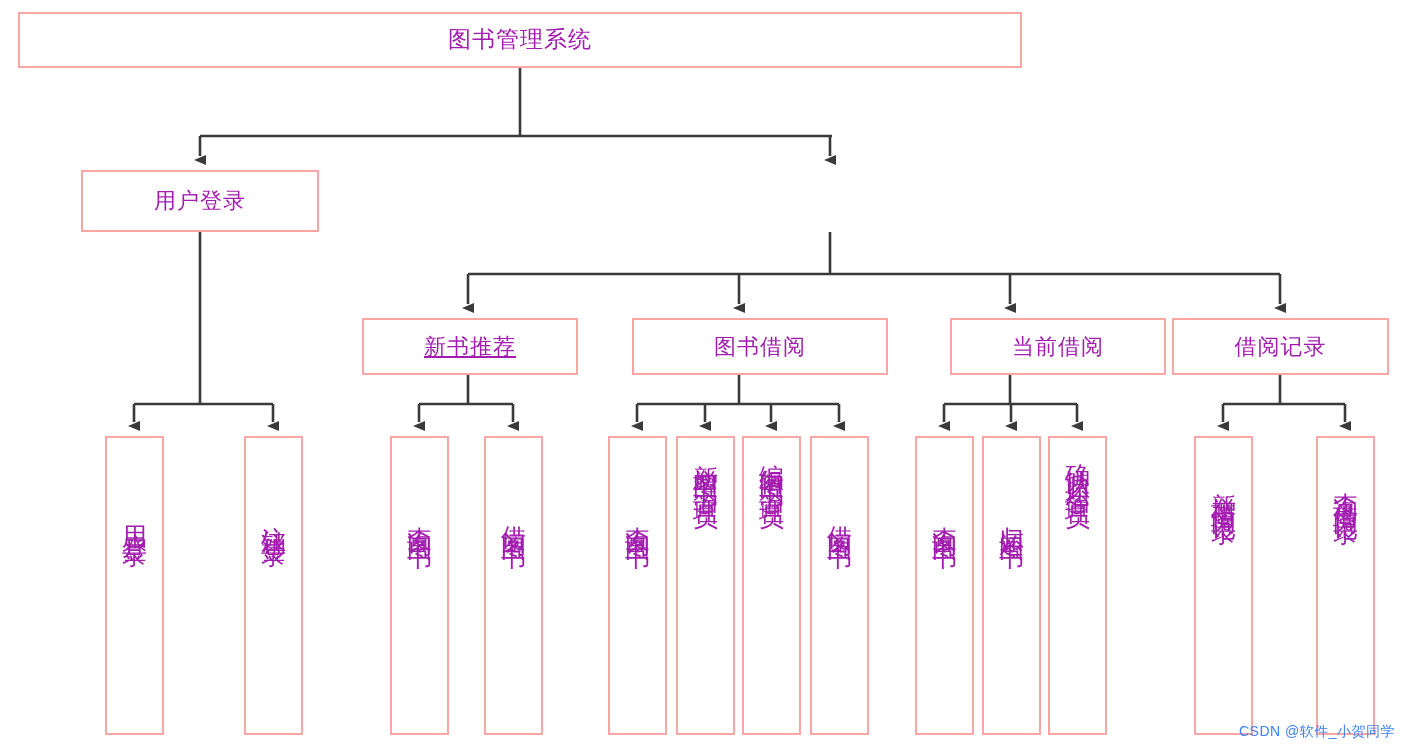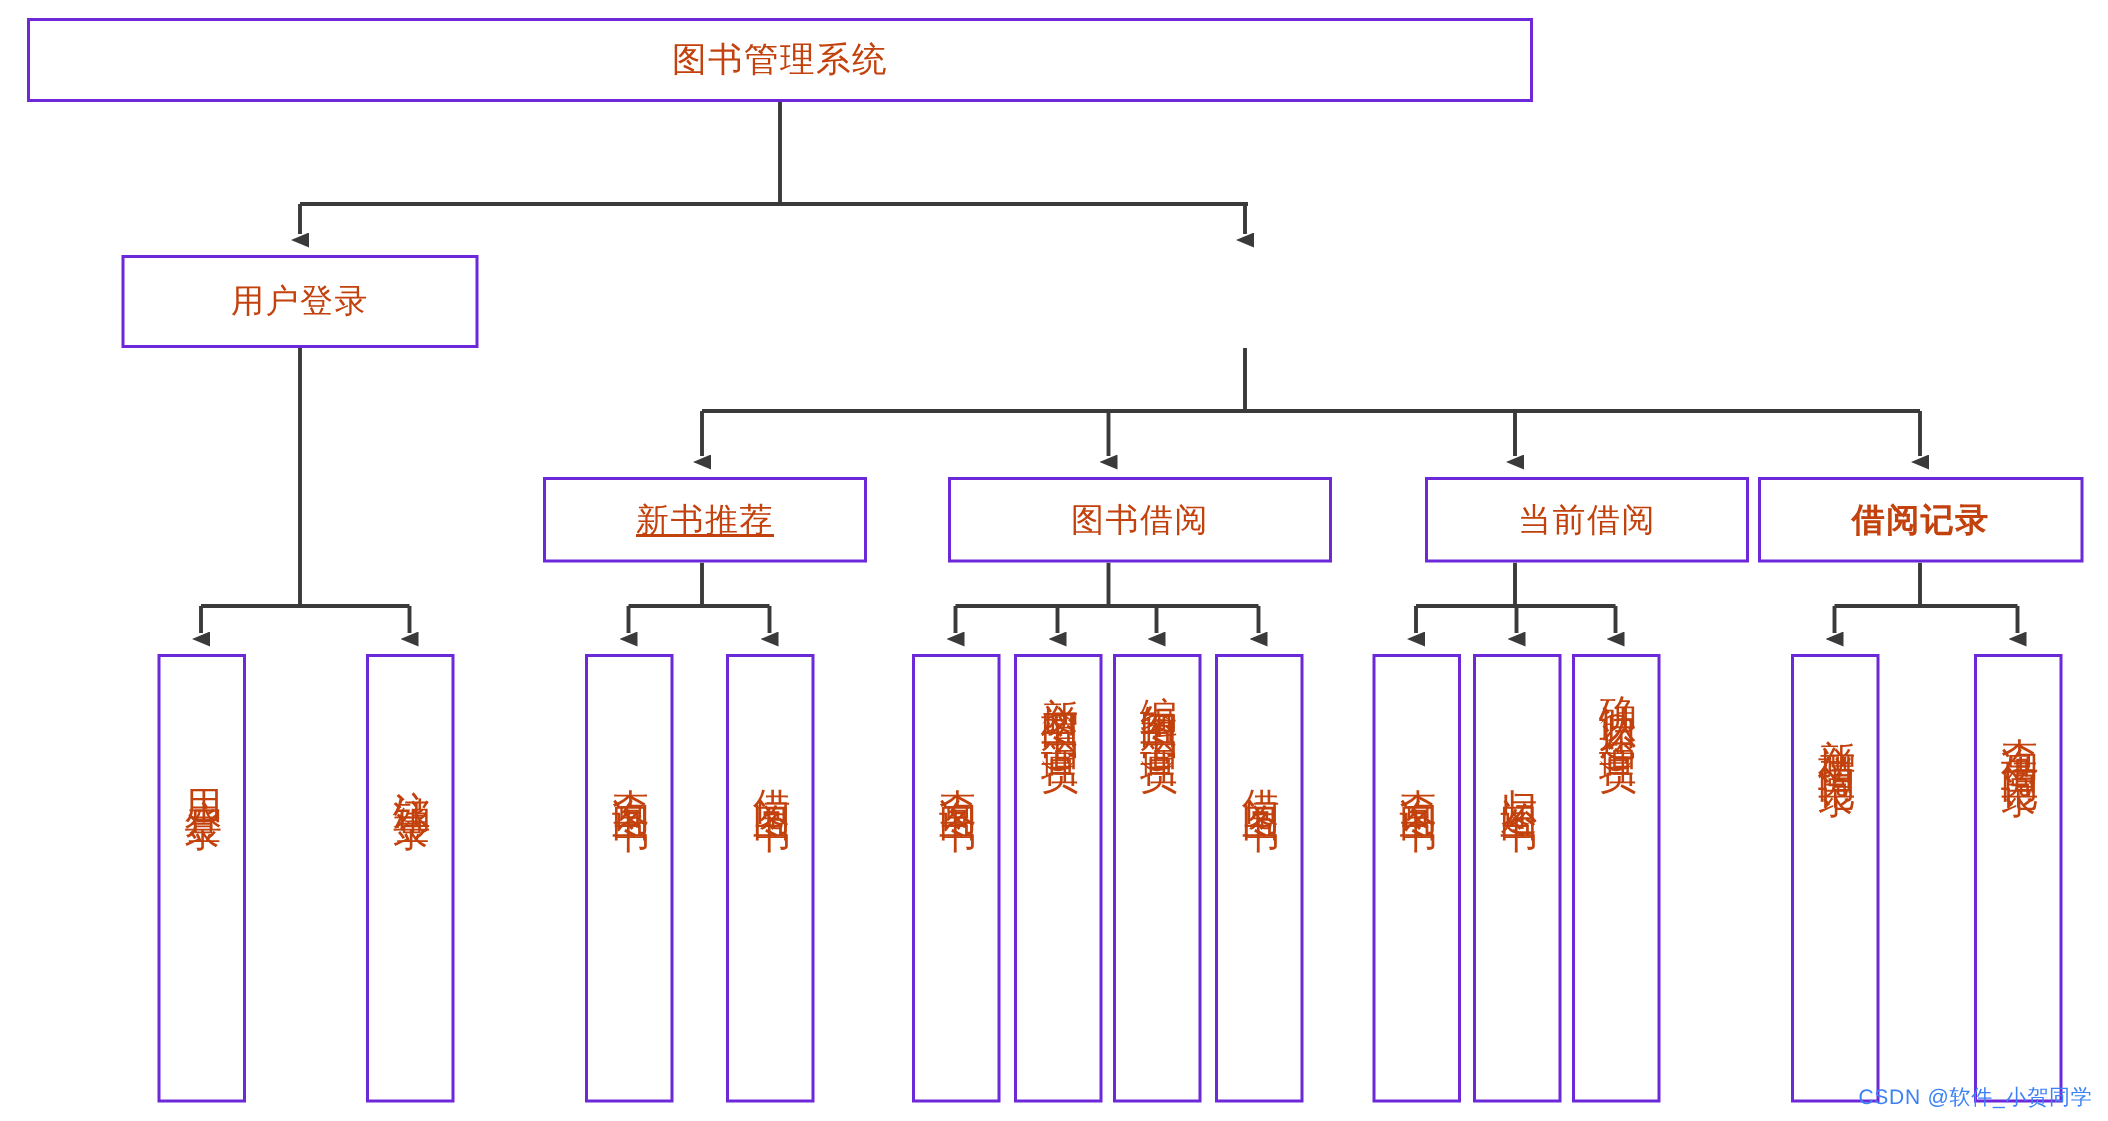--- a/index.html
+++ b/index.html
@@ -13,26 +13,26 @@
   #canvas {
     position: relative;
     width: 1405px;
     height: 747px;
     background: #ffffff;
     overflow: hidden;
   }
   .node {
     position: absolute;
     box-sizing: border-box;
-    border: 2px solid #6d28d9;
+    border: 2px solid #fca5a5;
     background: #ffffff;
     display: flex;
     align-items: center;
     justify-content: center;
-    color: #c2410c;
+    color: #a21caf;
   }
   .node .label {
     display: block;
     text-align: center;
     line-height: 1.18;
     white-space: nowrap;
   }
   
   .node.horiz .label {
     font-size: 22px;
@@ -136,21 +136,21 @@
 
   <div class="node horiz" style="left:362px; top:318px; width:216px; height:57px;text-decoration:underline;">
     <span class="label">新书推荐</span>
   </div>
   <div class="node horiz" style="left:632px; top:318px; width:256px; height:57px;">
     <span class="label">图书借阅</span>
   </div>
   <div class="node horiz" style="left:950px; top:318px; width:216px; height:57px;">
     <span class="label">当前借阅</span>
   </div>
-  <div class="node horiz" style="left:1172px; top:318px; width:217px; height:57px;font-weight:bold;">
+  <div class="node horiz" style="left:1172px; top:318px; width:217px; height:57px;">
     <span class="label">借阅记录</span>
   </div>
 
   <div class="node vert" style="left:105px; top:436px; width:59px; height:299px; padding-top:68px;">
     <span class="label">用户登录</span>
   </div>
   <div class="node vert" style="left:244px; top:436px; width:59px; height:299px; padding-top:68px;">
     <span class="label">注销登录</span>
   </div>
 

